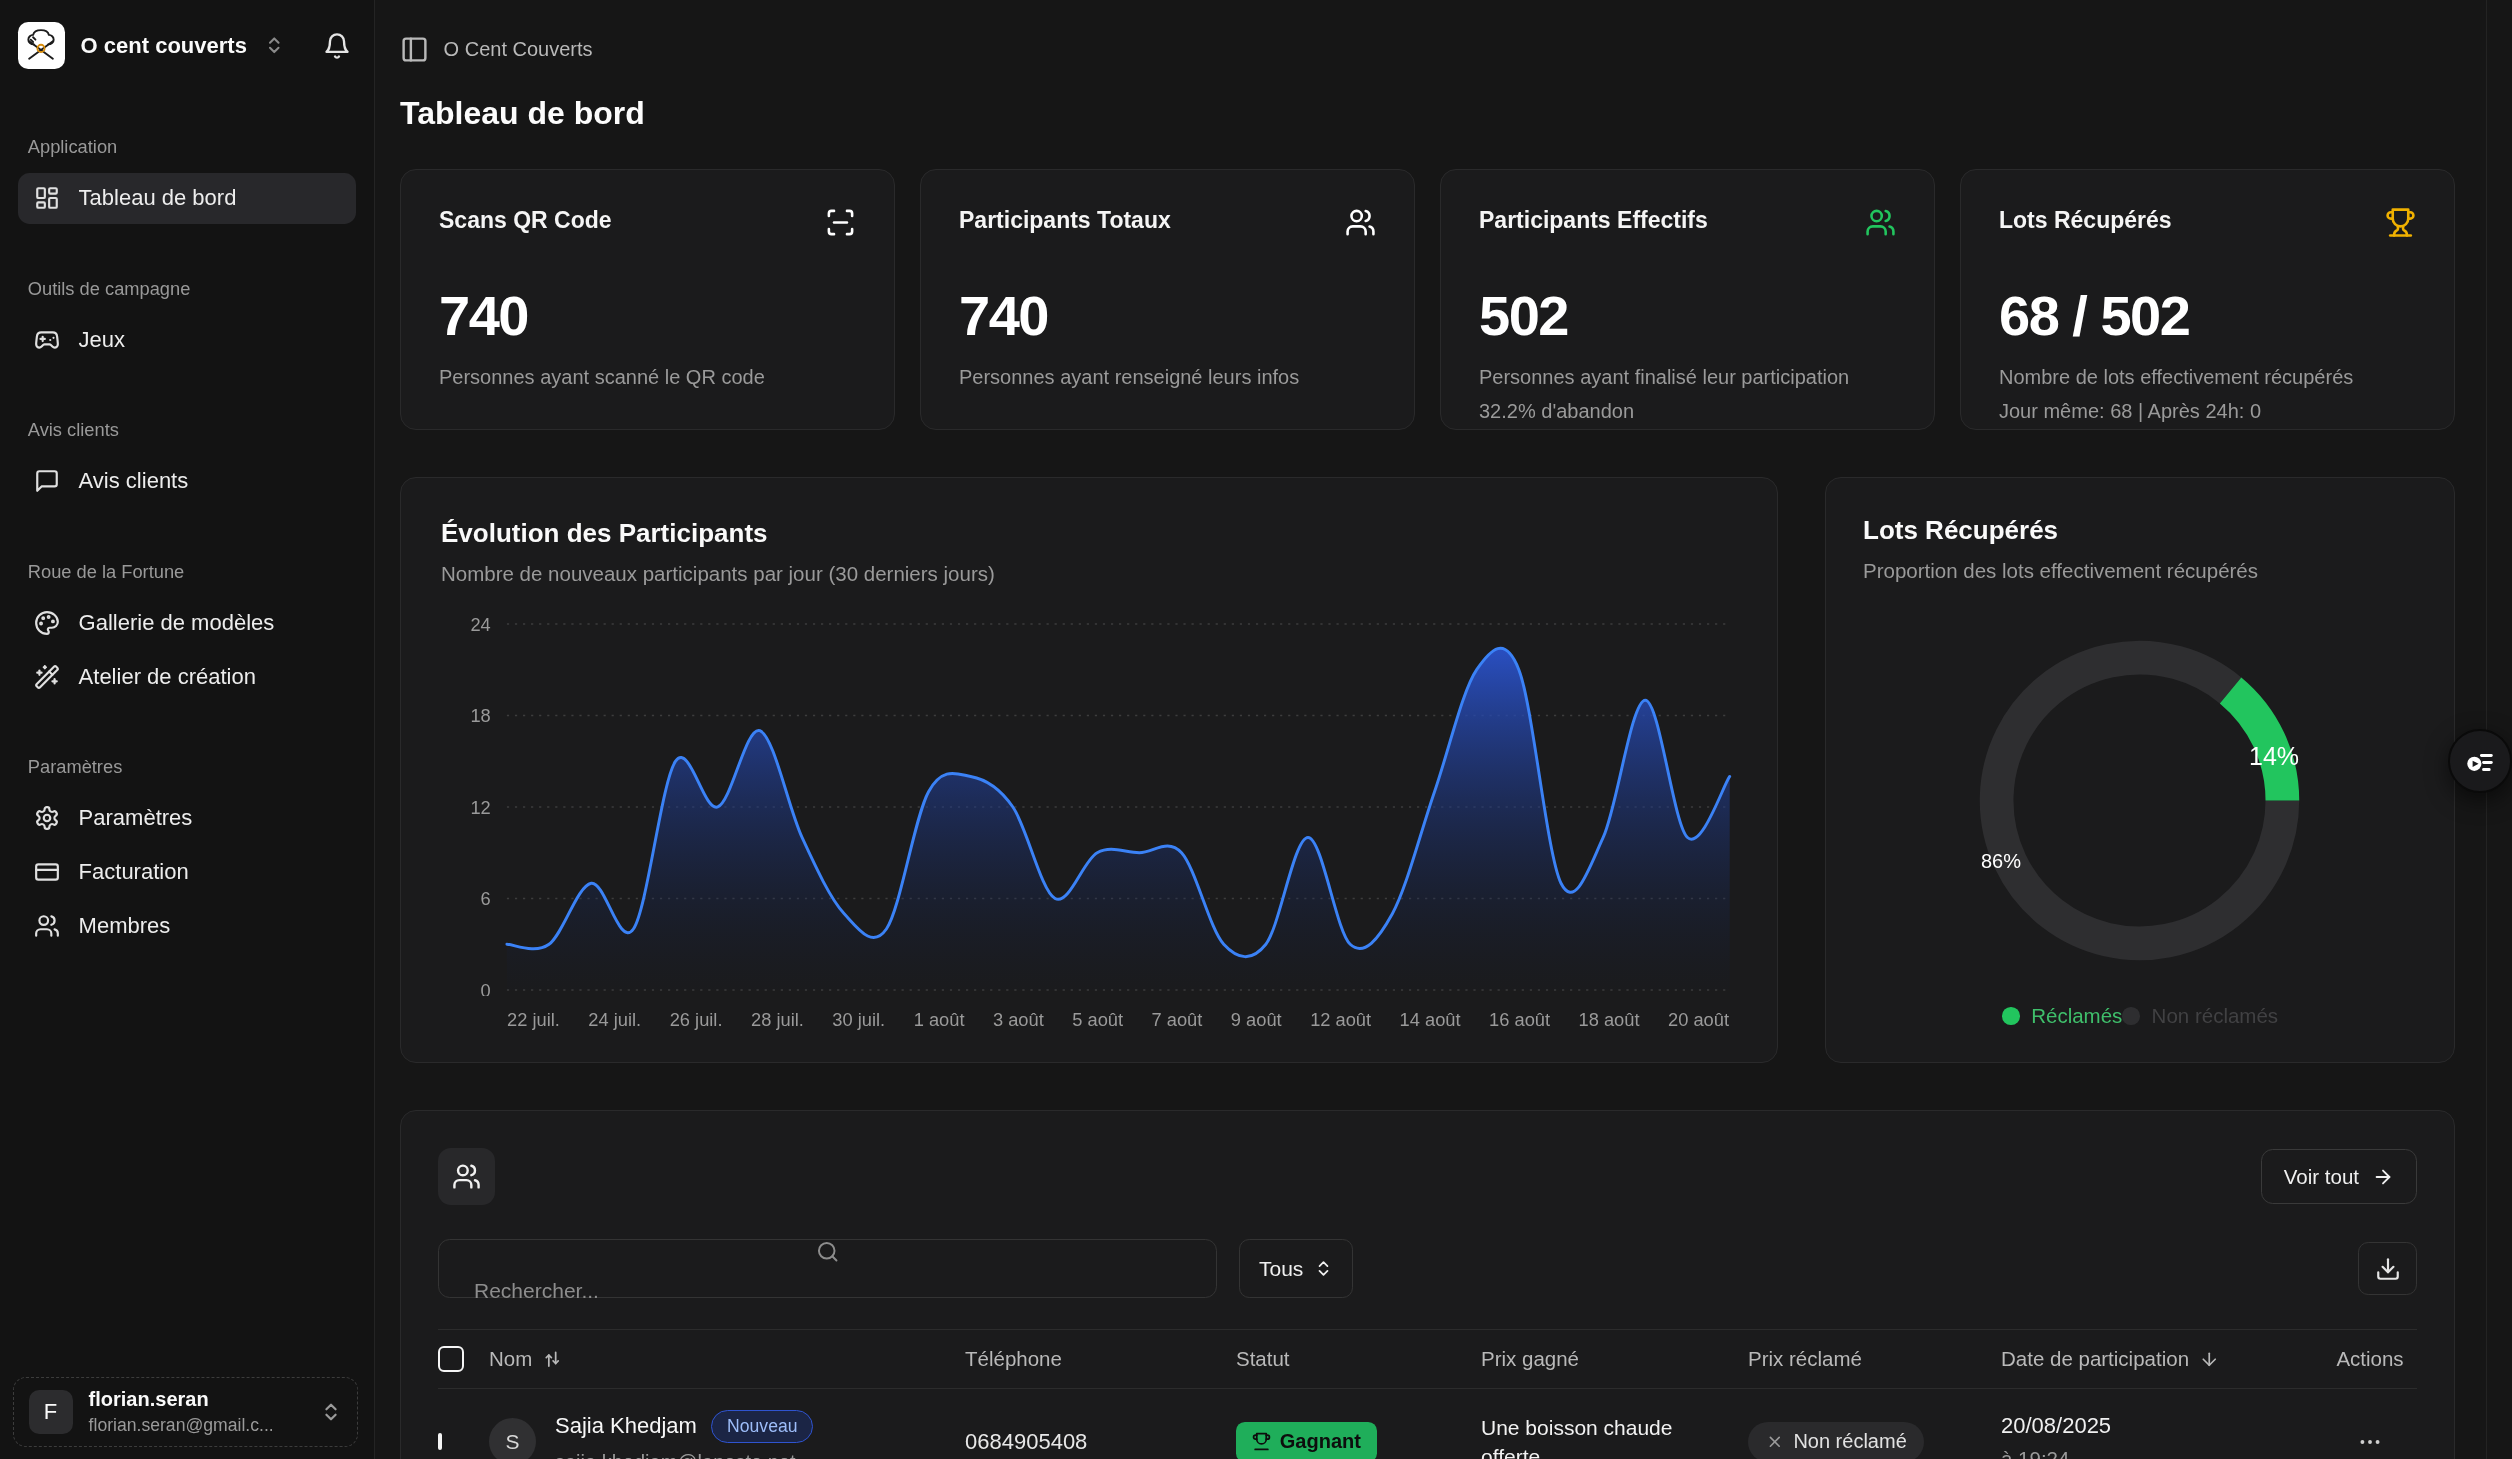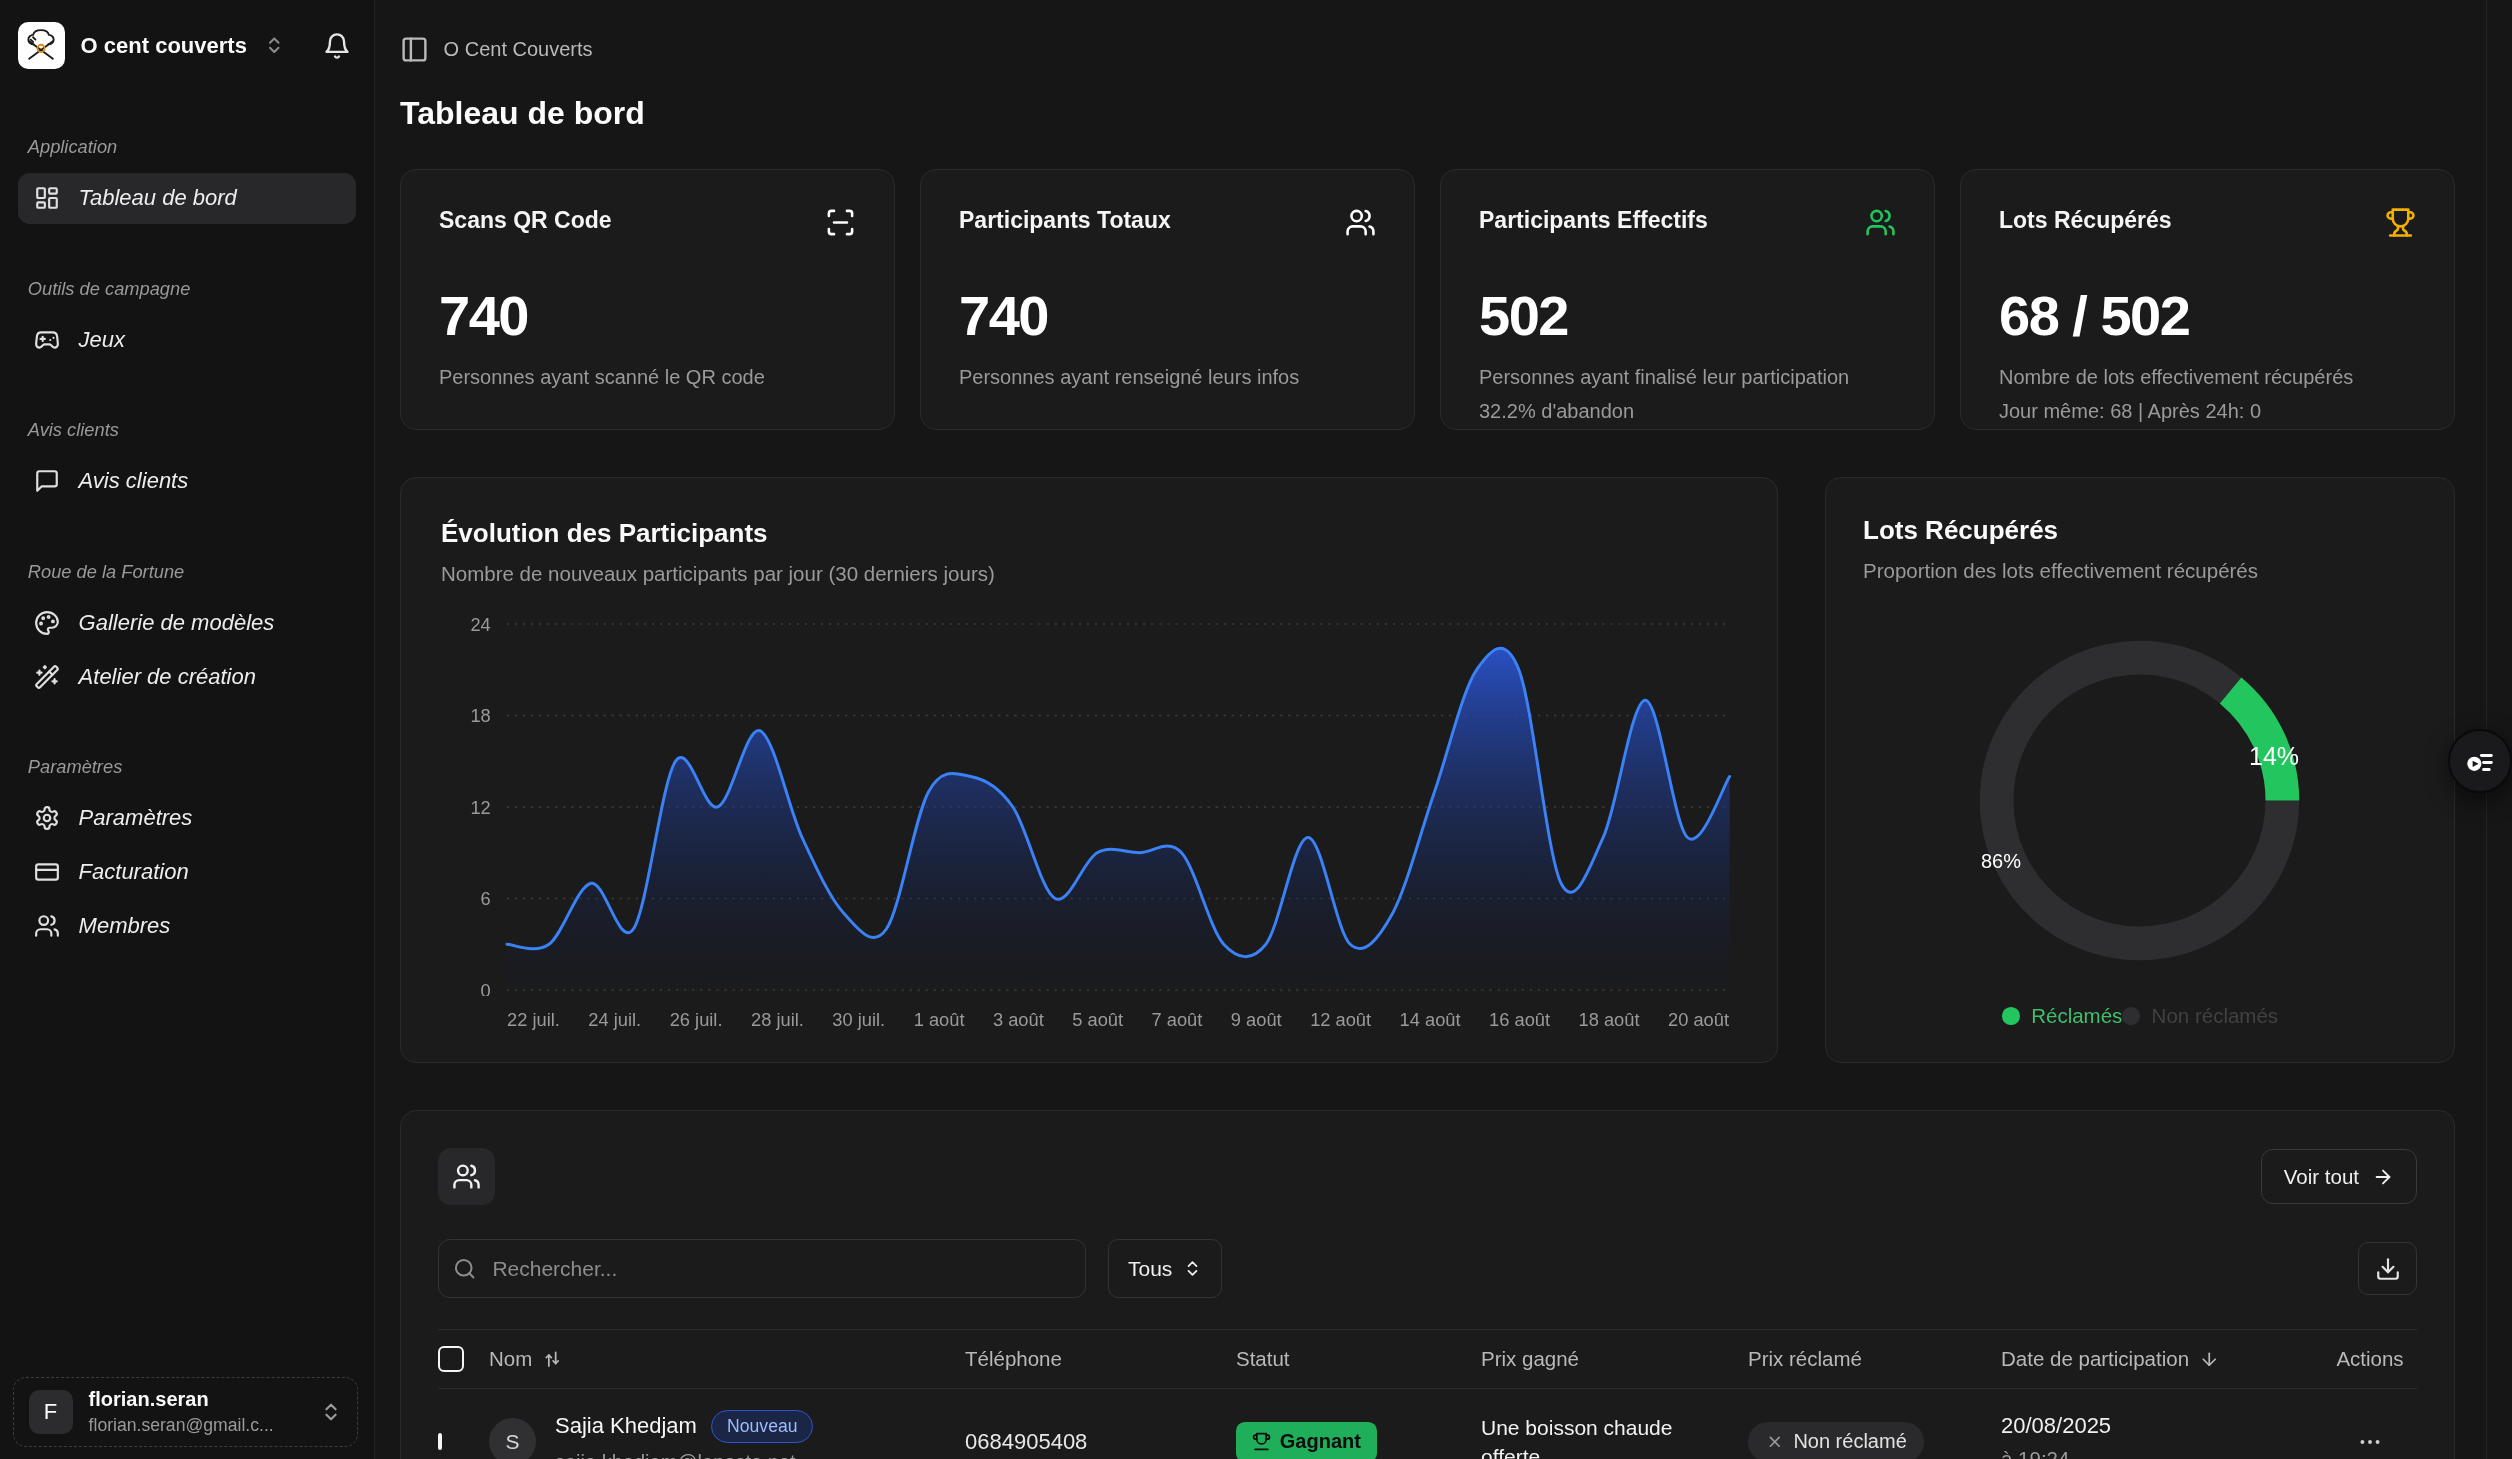--- a/index.html
+++ b/index.html
@@ -9,21 +9,21 @@
 
   
   .sidebar { position:absolute; left:0; top:0; width:375px; height:1460px;
              background:#131313; border-right:1.5px solid #242424; padding:22px 17.6px; }
   .ws-row { display:flex; align-items:center; gap:16px; }
   .ws-logo { width:47px; height:47px; background:#ffffff; border-radius:10.2px;
              display:flex; align-items:center; justify-content:center; flex:0 0 auto; }
   .ws-name { font-size:22px; font-weight:600; color:#fafafa; }
   .ws-caret { color:#8a8a8a; margin-left:1.5px; }
   .bell { margin-left:auto; color:#e5e5e5; padding:5.9px; }
-  .nav { margin-top:67px;font-style:italic; }
+  .nav { margin-top:67px; }
   .nav-section { margin-bottom:54px; }
   .nav-label { font-size:18.3px; color:#999999; margin:0 0 14.6px 10.2px; }
   .nav-item { display:flex; align-items:center; gap:19px; height:51px; padding:0 16px;
               border-radius:11.7px; font-size:22px; color:#ededed; cursor:pointer; }
   .nav-item + .nav-item { margin-top:2.9px; }
   .nav-item.active { background:#28282b; }
   .nav-item .ic { color:#e0e0e0; display:flex; }
   .user-card { position:absolute; left:13px; right:16px; bottom:13px; height:70px;
                border:1.5px dashed #3c3c3c; border-radius:13px; display:flex; align-items:center;
                gap:16px; padding:0 14.6px; cursor:pointer; }
@@ -72,22 +72,22 @@
   .p-head { display:flex; align-items:center; }
   .p-iconbox { width:57px; height:57px; border-radius:13px; background:#28282a; color:#f0f0f0;
                display:flex; align-items:center; justify-content:center; }
   .p-titles { margin-left:22px; }
   .p-title { font-size:26px; font-weight:700; color:#fafafa; }
   .p-sub { margin-top:8.8px; font-size:20.5px; color:#9a9a9a; }
   .viewall-btn { margin-left:auto; display:flex; align-items:center; gap:13px; border:1.5px solid #3a3a3a;
                  border-radius:11.7px; padding:14.6px 22px; font-size:20.5px; color:#f0f0f0;
                  background:transparent; cursor:pointer; }
   .p-controls { margin-top:34px; display:flex; align-items:center; gap:22px; }
-  .search-box { width:648px; height:59px; border:1.5px solid #343434; border-radius:11.7px;
-                display:flex; align-items:center; gap:16px; padding:0 14px; color:#8d8d8d; }
+  .search-box { width:779px; height:59px; border:1.5px solid #343434; border-radius:11.7px;
+                display:flex; align-items:center; gap:16px; padding:0 35px; color:#8d8d8d;flex-direction:column; }
   .search-box input { background:transparent; border:none; outline:none; color:#e5e5e5;
                       font-size:21px; width:100%; font-family:inherit; }
   .search-box input::placeholder { color:#8d8d8d; }
   .filter-btn { height:59px; border:1.5px solid #343434; border-radius:10.2px; background:transparent;
                 color:#f0f0f0; font-size:21px; display:flex; align-items:center; gap:10.2px;
                 padding:0 19px; cursor:pointer; }
   .dl-btn { margin-left:auto; width:59px; height:53px; border:1.5px solid #343434; border-radius:10.2px;
             background:transparent; color:#e5e5e5; display:flex; align-items:center;
             justify-content:center; cursor:pointer; }
   .tbl { margin-top:31px; }

